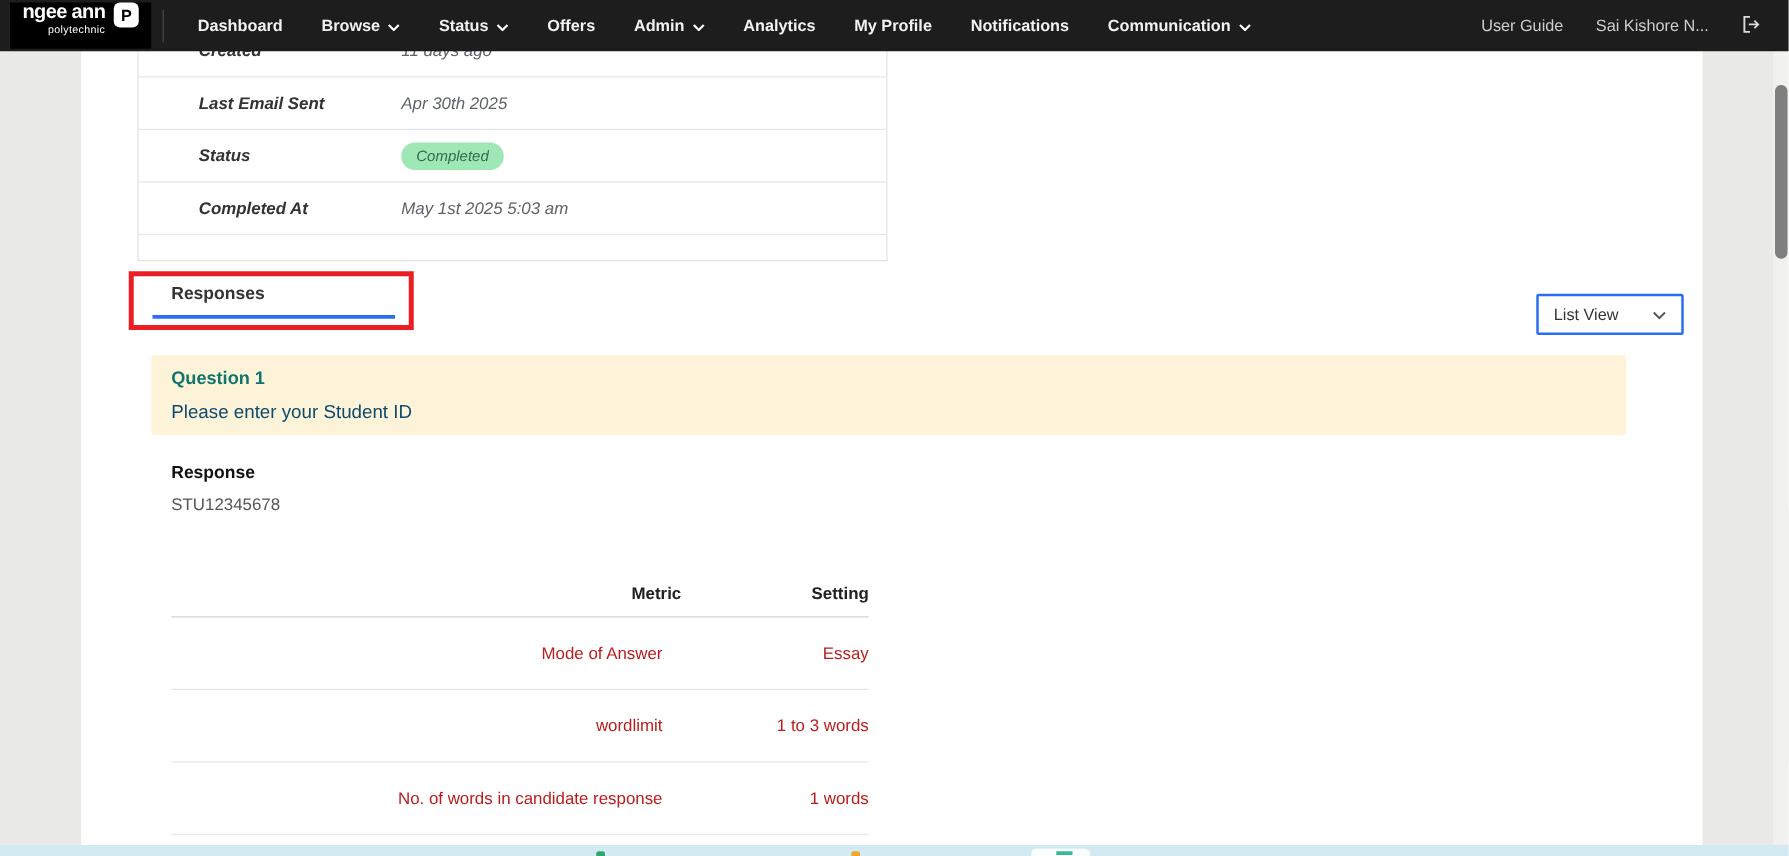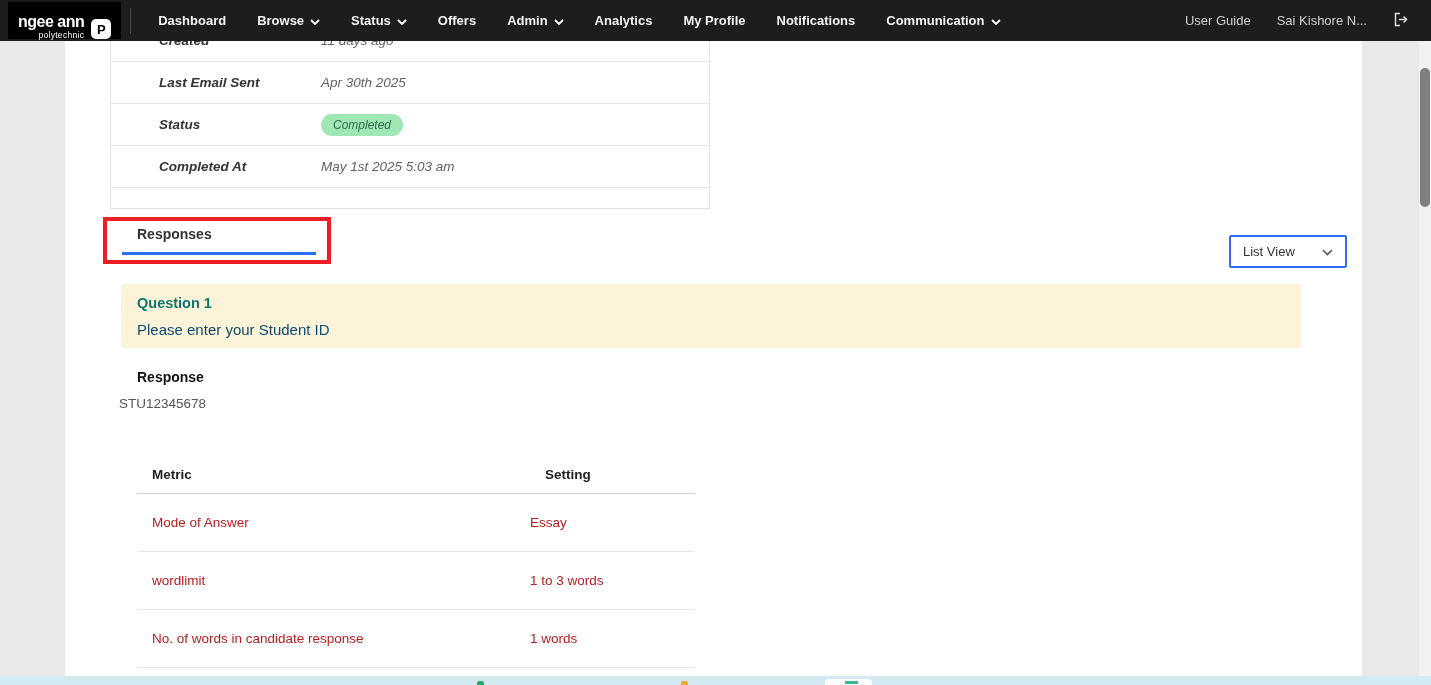--- a/index.html
+++ b/index.html
@@ -14,21 +14,21 @@
   .side-margin.right { left:1362px; width:57px; }
   .sheet { position:absolute; left:65px; top:41px; width:1297px; height:635px; background:#ffffff; z-index:1; }
 
   
   .navbar {
     position:absolute; top:0; left:0; width:1431px; height:41px;
     background:#1d1d1d; display:flex; align-items:center; z-index:20;
   }
   .logo-box {
     background:#000; height:37px; margin-left:8px; padding:0 10px;
-    display:flex; align-items:flex-end; gap:7px; cursor:pointer;
+    display:flex; align-items:flex-start; gap:7px; cursor:pointer;
   }
   .logo-text { color:#fff; text-align:right; line-height:1; }
   .logo-line1 { font-size:16px; font-weight:700; letter-spacing:-0.5px; }
   .logo-line2 { font-size:8.5px; margin-top:1px; letter-spacing:0.3px; }
   .logo-mark {
     width:20px; height:20px; background:#fff; border-radius:5px; color:#000;
     font-weight:700; font-size:13px; display:flex; align-items:center; justify-content:center;
   }
   .nav-sep { width:1px; height:26px; background:#4a4a4a; margin-left:9px; }
   .nav-items { display:flex; gap:31px; margin-left:27px; }
@@ -72,24 +72,24 @@
 
   
   .q-banner {
     position:absolute; left:121px; top:284px; width:1180px; height:64px;
     background:#fdf3d9; border-radius:3px; padding:11px 16px; z-index:4;
   }
   .q-title { font-weight:700; font-size:14.5px; color:#0f766e; }
   .q-text { font-size:15px; color:#0c4a6e; margin-top:10px; }
 
   .resp-heading { position:absolute; left:137px; top:369px; font-weight:700; font-size:14px; color:#111; z-index:4; }
-  .resp-value { position:absolute; left:119px; top:396px; font-size:13.5px; color:#555; z-index:4; }
-
-  
-  .metrics { position:absolute; left:137px; top:460px; width:558px; z-index:4; }
+  .resp-value { position:absolute; left:137px; top:396px; font-size:13.5px; color:#555; z-index:4; }
+
+  
+  .metrics { position:absolute; left:137px; top:460px; width:558px; z-index:4;text-align:right; }
   .m-header {
     display:flex; padding:7px 0 11px 15px; border-bottom:1px solid #d2d2d2;
     font-weight:700; font-size:13.5px; color:#222;
   }
   .m-col1 { width:393px; }
   .m-col2 { flex:1; }
   .m-row {
     display:flex; align-items:center; height:58px; border-bottom:1px solid #e6e6e6;
     padding-left:15px; font-size:13.5px; color:#b91c1c;
   }

